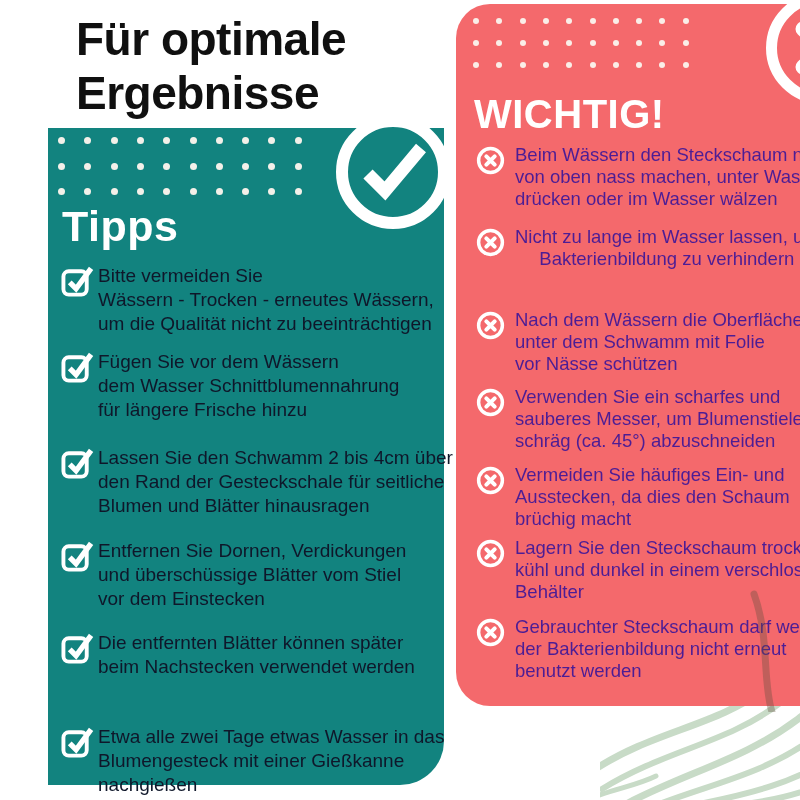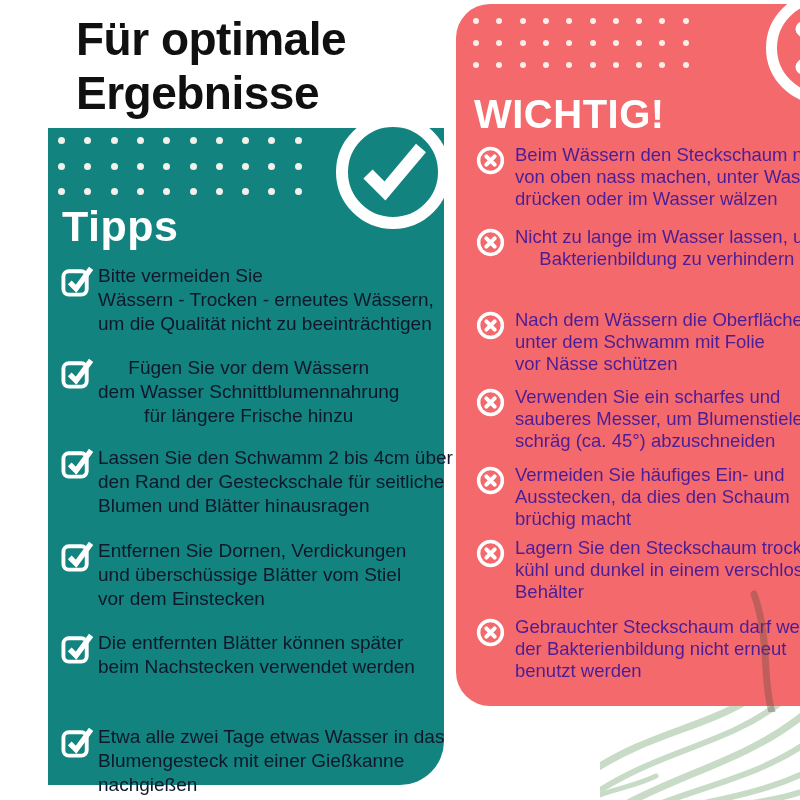--- a/index.html
+++ b/index.html
@@ -113,21 +113,21 @@
     <div class="list">
         <div class="list-item" style="top: 136px;">
           <span class="li-icon"><svg width="33" height="33" viewBox="0 0 34 34" fill="none">
               <rect x="2.5" y="7.5" width="24" height="24" rx="5.5" stroke="#ffffff" stroke-width="4" fill="none"></rect>
               <path d="M9 19 L15.5 25.5 L31 4.5" stroke="#ffffff" stroke-width="5.5" fill="none"></path>
             </svg></span>
           <span class="li-text">Bitte vermeiden Sie
 Wässern - Trocken - erneutes Wässern,
 um die Qualität nicht zu beeinträchtigen</span>
         </div>
-        <div class="list-item" style="top: 228px; text-align: center;">
+        <div class="list-item" style="top: 222px;">
           <span class="li-icon"><svg width="33" height="33" viewBox="0 0 34 34" fill="none">
               <rect x="2.5" y="7.5" width="24" height="24" rx="5.5" stroke="#ffffff" stroke-width="4" fill="none"></rect>
               <path d="M9 19 L15.5 25.5 L31 4.5" stroke="#ffffff" stroke-width="5.5" fill="none"></path>
             </svg></span>
           <span class="li-text">Fügen Sie vor dem Wässern
 dem Wasser Schnittblumennahrung
 für längere Frische hinzu</span>
         </div>
         <div class="list-item" style="top: 318px;">
           <span class="li-icon"><svg width="33" height="33" viewBox="0 0 34 34" fill="none">

